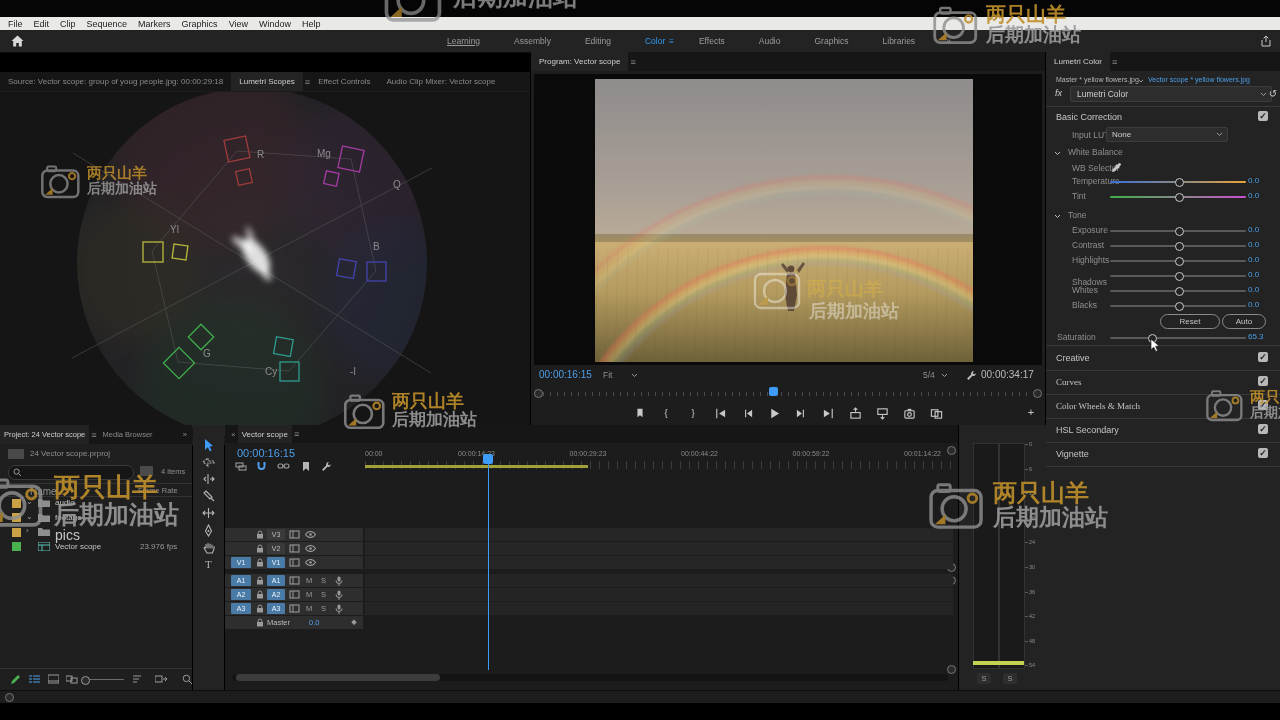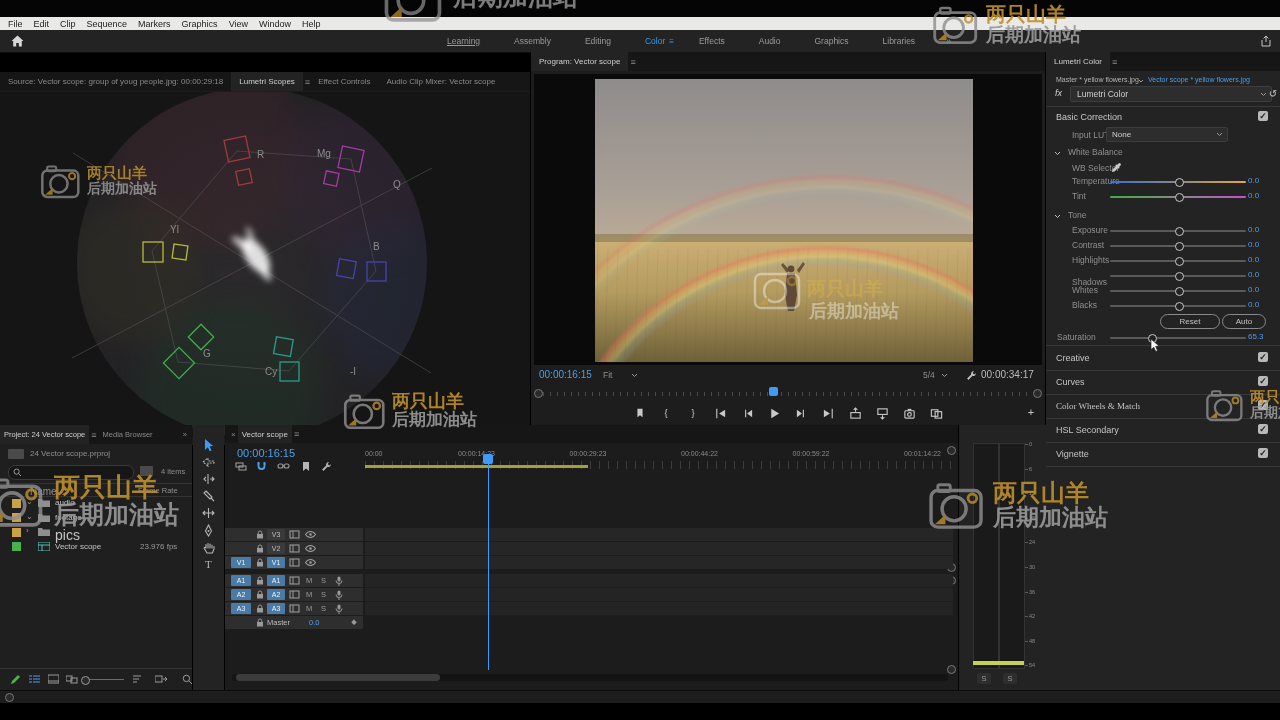--- a/index.html
+++ b/index.html
@@ -486,21 +486,21 @@
       <div style="position: absolute; left: 26px; top: 248px; font-size: 8.5px; color: rgb(143, 143, 143);">Blacks</div>
       <div style="position: absolute; left: 64px; top: 253px; width: 136px; height: 2px; border-radius: 1px; background: rgb(90, 90, 90);">
         <div style="position: absolute; left: 65px; top: -3px; width: 7px; height: 7px; border: 1px solid rgb(201, 201, 201); border-radius: 50%; background: rgb(35, 35, 35);"></div>
       </div>
       <div style="position: absolute; left: 202px; top: 248px; font-size: 8px; color: rgb(78, 159, 234);">0.0</div>
       <div style="position: absolute; left: 0px; top: 294px; width: 234px; height: 24px; border-bottom: 1px solid rgb(56, 56, 56);">
         <div style="position: absolute; left: 10px; top: 7px; font-size: 9px; color: rgb(196, 196, 196); white-space: nowrap;">Creative</div>
         <div class="chk" style="position: absolute; left: 212px; top: 6px;">✓</div>
       </div>
       <div style="position: absolute; left: 0px; top: 318px; width: 234px; height: 24px; border-bottom: 1px solid rgb(56, 56, 56);">
-        <div style="position: absolute; left: 10px; top: 7px; font-size: 9px; color: rgb(196, 196, 196); white-space: nowrap;">Curves</div>
+        <div style="position: absolute; left: 10px; top: 7px; font-size: 9px; color: rgb(196, 196, 196); white-space: nowrap; font-family: Liberation Serif, serif;">Curves</div>
         <div class="chk" style="position: absolute; left: 212px; top: 6px;">✓</div>
       </div>
       <div style="position: absolute; left: 0px; top: 342px; width: 234px; height: 24px; border-bottom: 1px solid rgb(56, 56, 56); font-family: Liberation Serif, serif;">
         <div style="position: absolute; left: 10px; top: 7px; font-size: 9px; color: rgb(196, 196, 196); white-space: nowrap;">Color Wheels &amp; Match</div>
         <div class="chk" style="position: absolute; left: 212px; top: 6px;">✓</div>
       </div>
       <div style="position: absolute; left: 0px; top: 366px; width: 234px; height: 24px; border-bottom: 1px solid rgb(56, 56, 56);">
         <div style="position: absolute; left: 10px; top: 7px; font-size: 9px; color: rgb(196, 196, 196); white-space: nowrap;">HSL Secondary</div>
         <div class="chk" style="position: absolute; left: 212px; top: 6px;">✓</div>
       </div>

